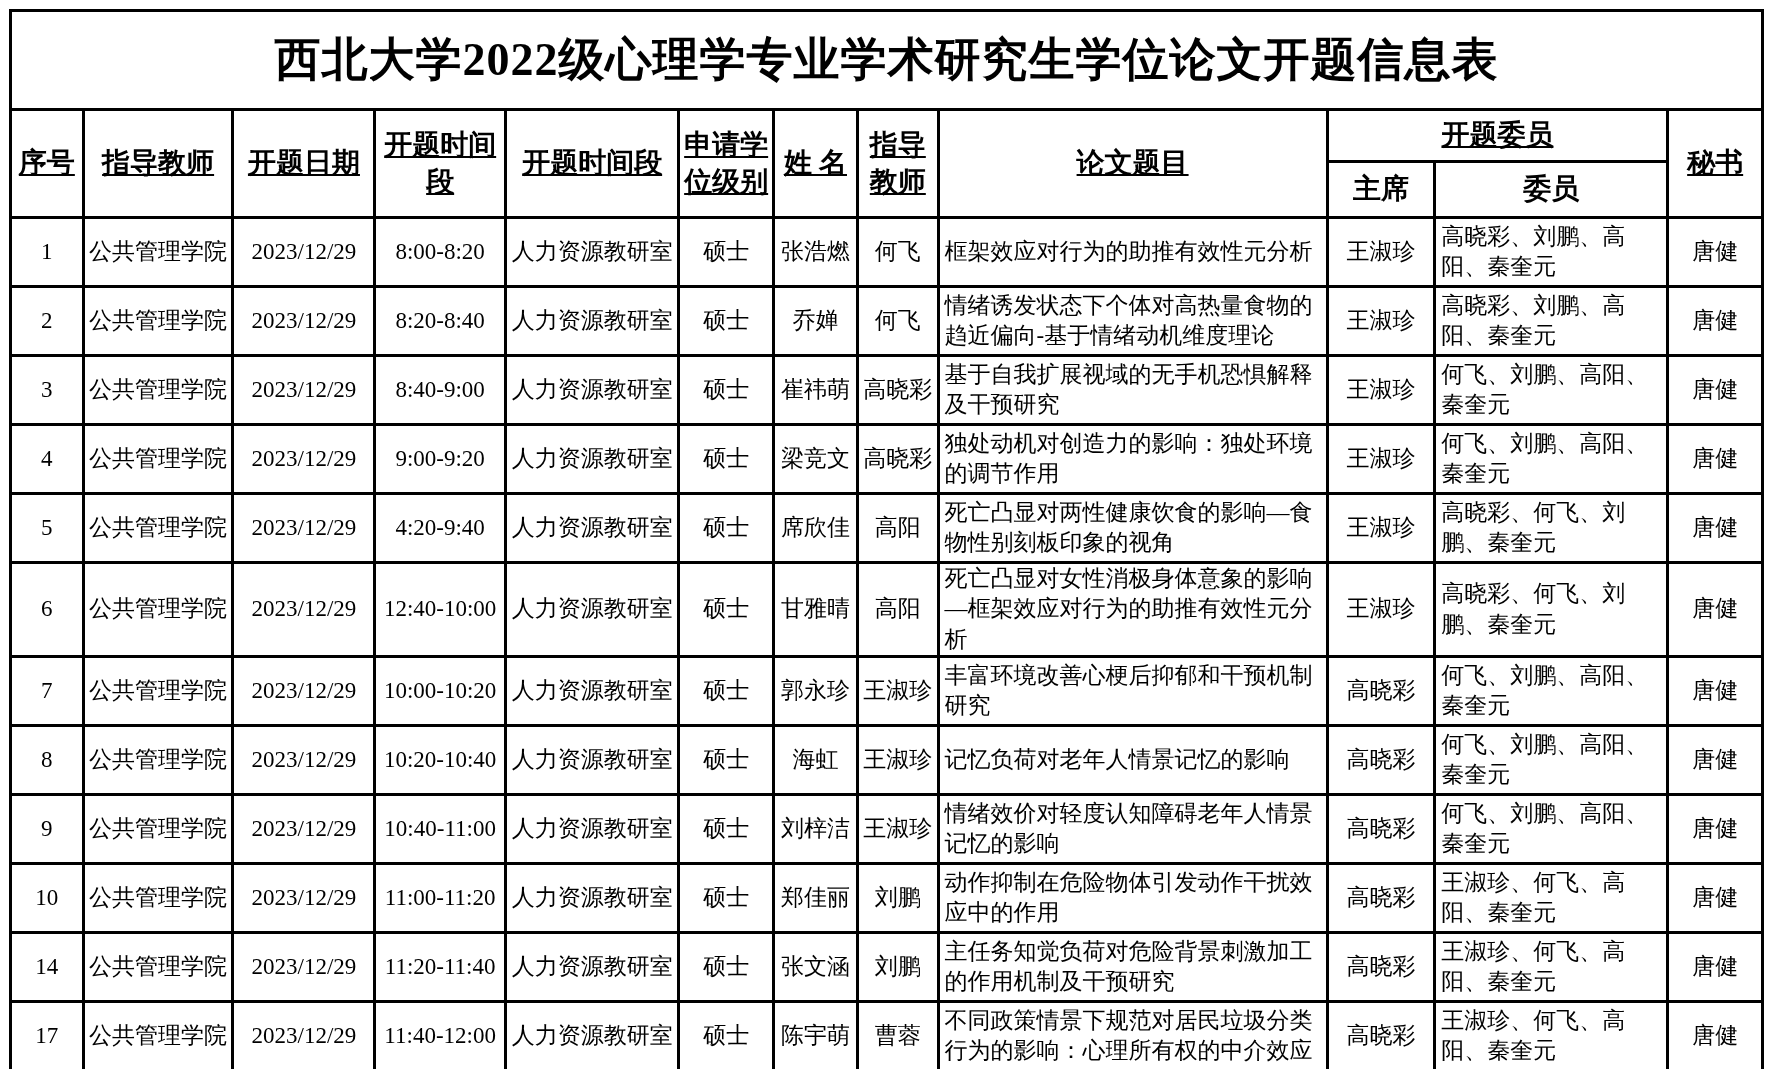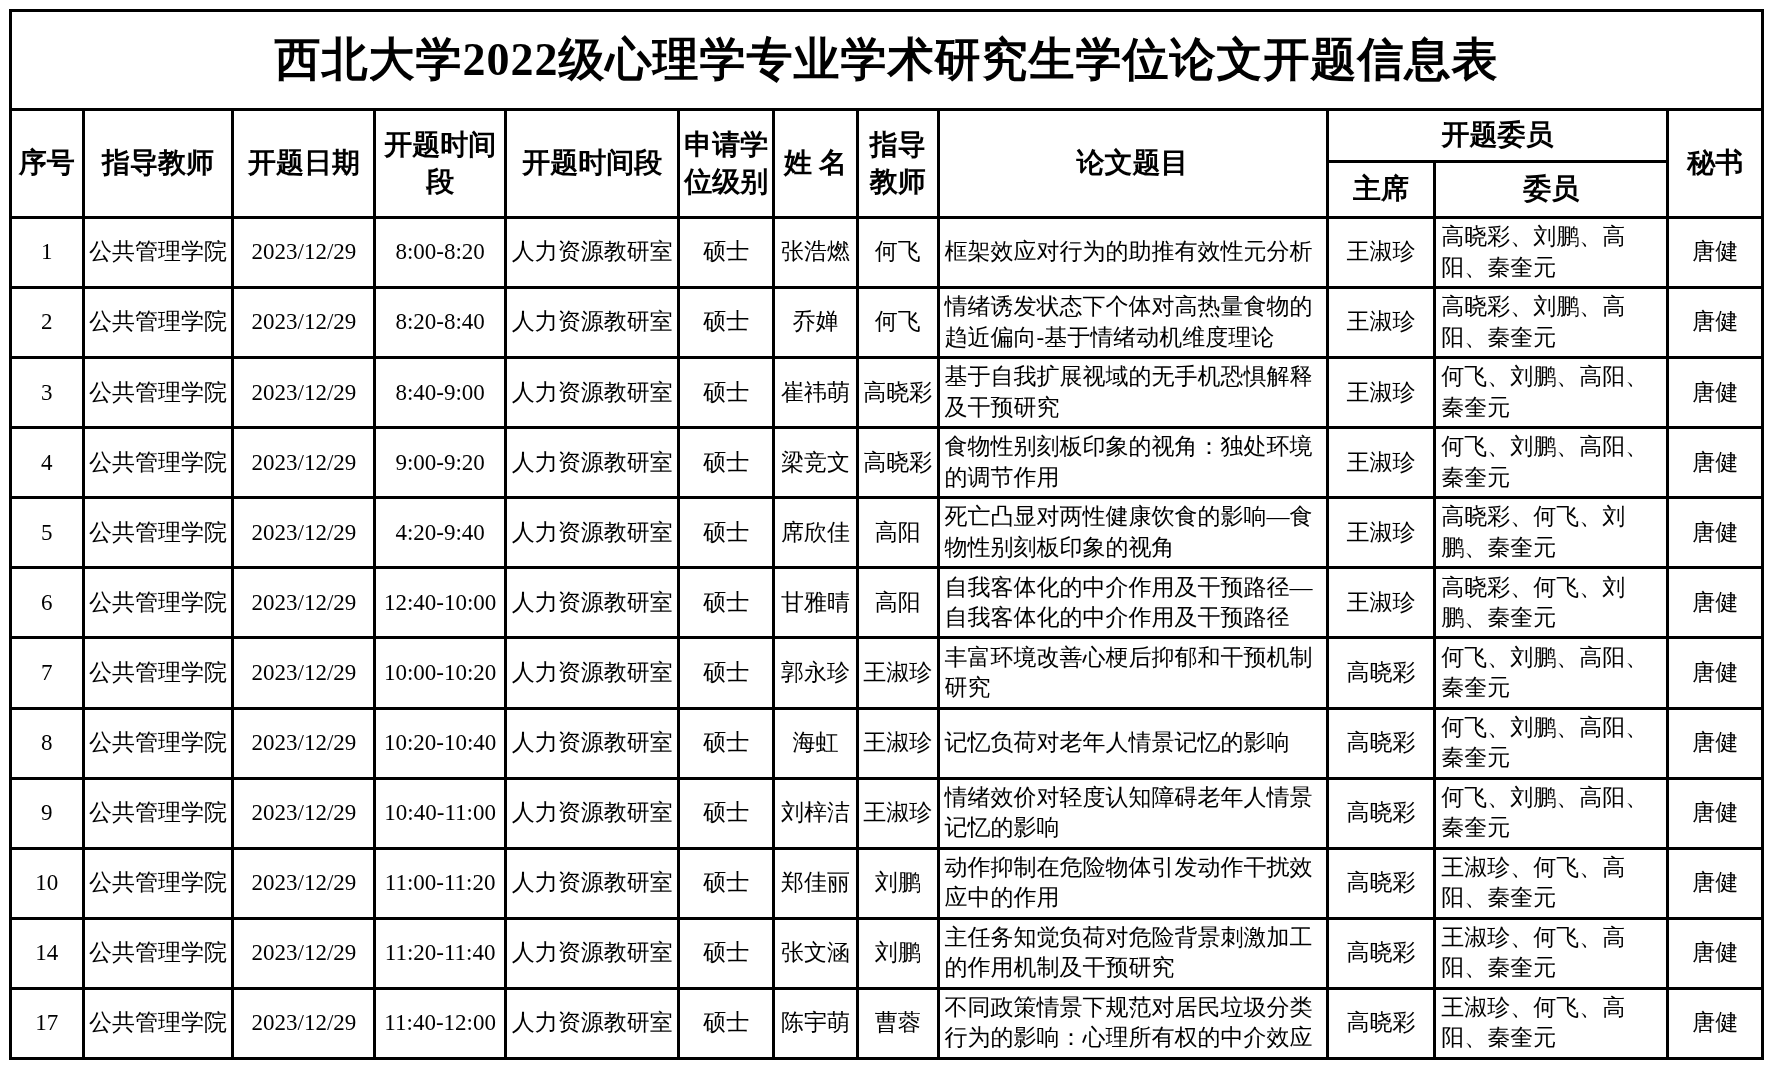--- a/index.html
+++ b/index.html
@@ -22,21 +22,21 @@
   }
   th.title-cell {
     height: 96px;
     font-size: 46px; font-weight: bold; text-align: center;
     letter-spacing: 1px;
   }
   thead th.colhead {
     font-size: 28px; font-weight: bold; text-align: center;
     line-height: 1.3; padding: 0 2px;
   }
-  tr.head-row-1 { height: 52px; }
+  tr.head-row-1 { height: 52px; text-decoration: underline; }
   tr.head-row-2 { height: 56px; }
   tbody td {
     font-size: 23px; text-align: center; line-height: 1.32;
   }
   tbody tr { height: 69px; }
   tbody td.left { text-align: left; padding: 0 5px; }
 </style>
 </head>
 <body>
 
@@ -123,21 +123,21 @@
         </tr>
         <tr>
           <td>4</td>
           <td>公共管理学院</td>
           <td>2023/12/29</td>
           <td>9:00-9:20</td>
           <td>人力资源教研室</td>
           <td>硕士</td>
           <td>梁竞文</td>
           <td>高晓彩</td>
-          <td class="left">食物性别刻板印象的视角：独处环境的调节作用</td>
+          <td class="left">独处动机对创造力的影响：独处环境的调节作用</td>
           <td>王淑珍</td>
           <td class="left">何飞、刘鹏、高阳、秦奎元</td>
           <td>唐健</td>
         </tr>
         <tr>
           <td>5</td>
           <td>公共管理学院</td>
           <td>2023/12/29</td>
           <td>4:20-9:40</td>
           <td>人力资源教研室</td>
@@ -151,21 +151,21 @@
         </tr>
         <tr>
           <td>6</td>
           <td>公共管理学院</td>
           <td>2023/12/29</td>
           <td>12:40-10:00</td>
           <td>人力资源教研室</td>
           <td>硕士</td>
           <td>甘雅晴</td>
           <td>高阳</td>
-          <td class="left">自我客体化的中介作用及干预路径—自我客体化的中介作用及干预路径</td>
+          <td class="left">死亡凸显对女性消极身体意象的影响—框架效应对行为的助推有效性元分析</td>
           <td>王淑珍</td>
           <td class="left">高晓彩、何飞、刘鹏、秦奎元</td>
           <td>唐健</td>
         </tr>
         <tr>
           <td>7</td>
           <td>公共管理学院</td>
           <td>2023/12/29</td>
           <td>10:00-10:20</td>
           <td>人力资源教研室</td>

